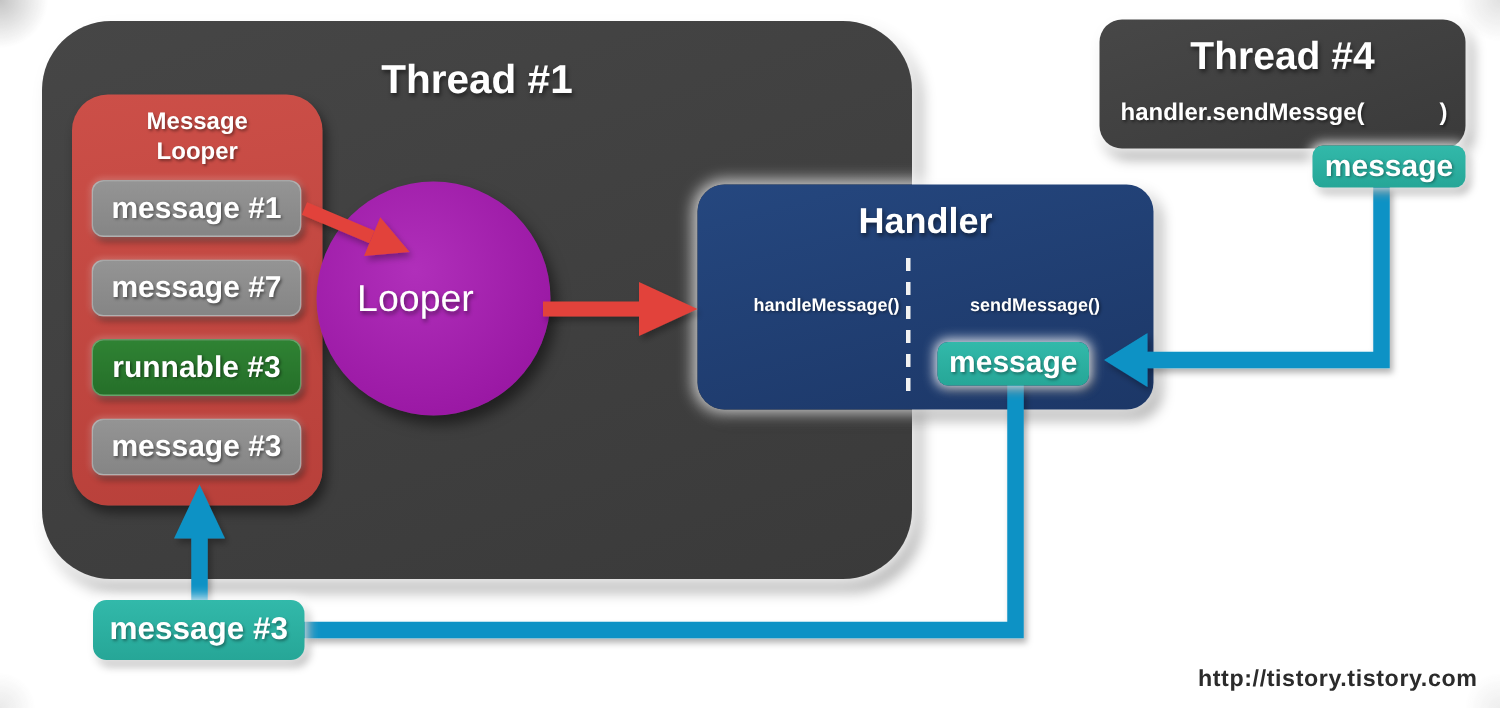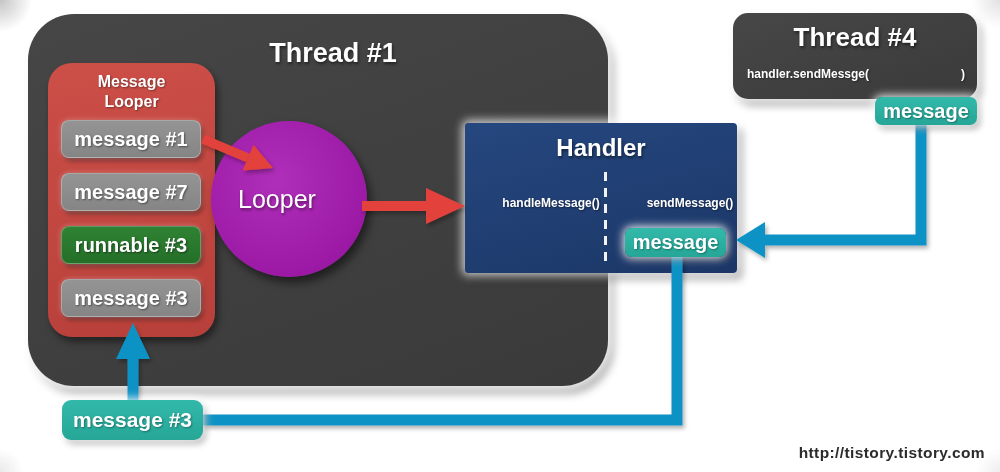--- a/index.html
+++ b/index.html
@@ -15,21 +15,21 @@
       radial-gradient(circle 40px at 1000px 0px, rgba(60,60,60,.28), rgba(60,60,60,0) 70%),
       radial-gradient(circle 34px at 0px 472px,  rgba(60,60,60,.20), rgba(60,60,60,0) 70%),
       radial-gradient(circle 34px at 1000px 472px, rgba(60,60,60,.16), rgba(60,60,60,0) 70%);
     opacity:.55;
   }
 
   
   .thread1 { position:absolute; left:28px; top:14px; width:580px; height:372px;
     background:linear-gradient(160deg,#464646,#3a3a3a); border-radius:46px; z-index:1;
     box-shadow:0 0 10px 4px rgba(255,255,255,.9), 5px 7px 10px rgba(0,0,0,.42); }
-  .thread1-title { position:absolute; top:24px; left:15px; width:100%; text-align:center;
+  .thread1-title { position:absolute; top:24px; left:0; width:100%; text-align:center;
     color:#fff; font-size:27px; font-weight:bold; text-shadow:1px 2px 3px rgba(0,0,0,.5); }
 
   
   .queue { position:absolute; left:20px; top:49px; width:167px; height:274px;
     background:linear-gradient(170deg,#cc4f48,#b8403a); border-radius:24px;
     box-shadow:3px 5px 7px rgba(0,0,0,.45); }
   .queue-title { position:absolute; top:9px; width:100%; text-align:center; color:#fff;
     font-size:16px; font-weight:bold; line-height:20px; text-shadow:1px 1px 2px rgba(0,0,0,.4); }
   .queue-items { position:absolute; top:57px; left:13px; width:140px;
     display:flex; flex-direction:column; gap:15px;justify-content:space-between; }
@@ -42,40 +42,40 @@
   .qbadge.green { background:linear-gradient(180deg,#2f8233,#256f29); }
 
   
   .looper { position:absolute; left:183px; top:107px; width:156px; height:156px; border-radius:50%;
     background:radial-gradient(circle at 42% 38%, #b02fba, #9a18a4 75%);
     box-shadow:4px 6px 9px rgba(0,0,0,.5);
     display:flex; align-items:center; justify-content:center; padding-right:24px;
     color:#fff; font-size:25px; font-weight:normal; text-shadow:1px 2px 3px rgba(0,0,0,.45); }
 
   
-  .handler { position:absolute; left:465px; top:123px; width:272px; height:150px;
-    background:linear-gradient(165deg,#25477f,#1c3767); border-radius:4px; z-index:2;
+  .handler { position:absolute; left:465px; top:123px; width:304px; height:150px;
+    background:linear-gradient(165deg,#25477f,#1c3767); border-radius:18px; z-index:2;
     box-shadow:0 0 10px 3px rgba(255,255,255,.75), 5px 6px 9px rgba(0,0,0,.38); }
   .handler-title { position:absolute; top:11px; left:0; width:100%; text-align:center;
     color:#fff; font-size:24px; font-weight:bold; text-shadow:1px 2px 3px rgba(0,0,0,.5); }
   .handler-divider { position:absolute; left:139px; top:49px; width:3px; height:90px;
     background:repeating-linear-gradient(180deg,#f2f2f2 0 9px, rgba(255,255,255,0) 9px 16px); }
   .method { position:absolute; top:73px; transform:translateX(-50%); color:#fff;
     font-size:12px; font-weight:bold; white-space:nowrap; text-shadow:1px 1px 2px rgba(0,0,0,.45);margin-left:18px; }
   .method.left  { left:68px; }
   .method.right { left:207px; }
 
   
   .thread2 { position:absolute; left:733px; top:13px; width:244px; height:86px;
     background:linear-gradient(160deg,#474747,#3a3a3a); border-radius:15px; z-index:1;
     box-shadow:0 0 8px 3px rgba(255,255,255,.9), 4px 6px 9px rgba(0,0,0,.4); }
   .thread2-title { position:absolute; top:9px; left:0; width:100%; text-align:center;
     color:#fff; font-size:26px; font-weight:bold; text-shadow:1px 2px 3px rgba(0,0,0,.5); }
   .thread2-code { position:absolute; top:54px; left:14px; right:12px; display:flex;
-    color:#fff; font-size:12px; font-weight:bold; white-space:pre;
+    color:#fff; font-size:16px; font-weight:bold; white-space:pre;
     text-shadow:1px 1px 2px rgba(0,0,0,.45); }
   .thread2-code .close { margin-left:auto; }
 
   
   .tealbadge { position:absolute; z-index:4; display:flex; align-items:center; justify-content:center;
     background:linear-gradient(180deg,#32b9aa,#26a697); color:#fff; font-weight:bold;
     border-radius:7px; text-shadow:1px 1px 2px rgba(0,0,0,.35);
     box-shadow:0 0 8px 2px rgba(255,255,255,.85), 3px 4px 6px rgba(0,0,0,.35); }
   .badge-handler { left:625px; top:228px; width:101px; height:29px; font-size:20px; }
   .badge-thread2 { left:875px; top:97px;  width:102px; height:28px; font-size:20px; }

